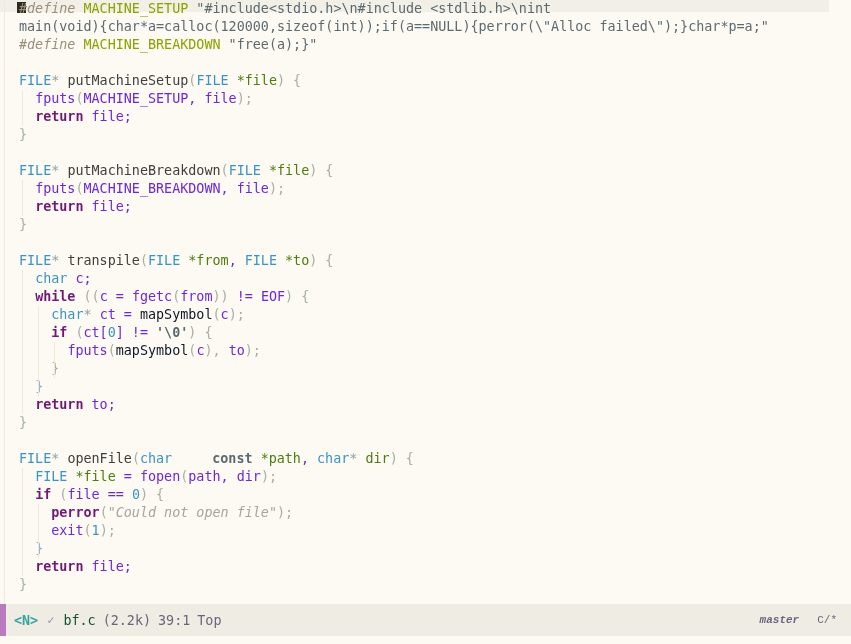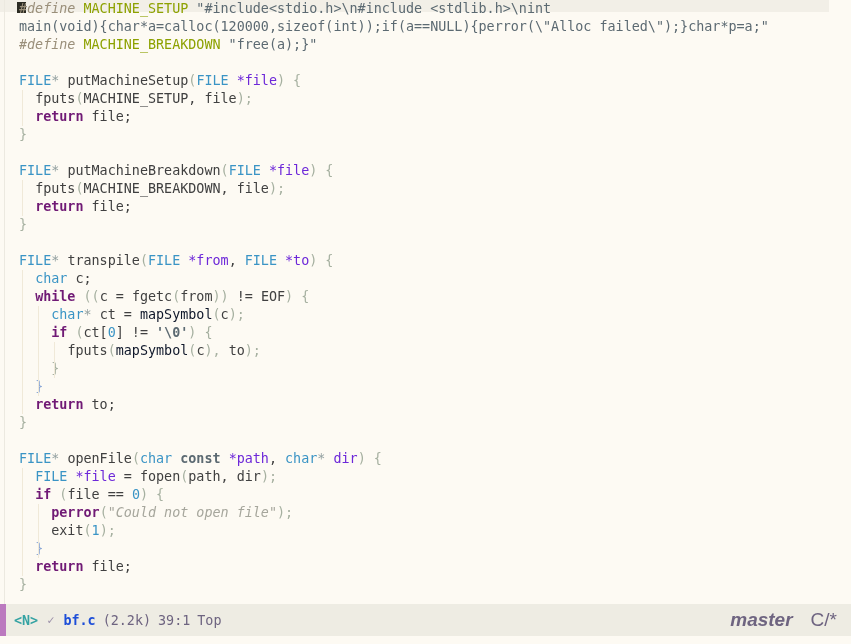--- a/index.html
+++ b/index.html
@@ -87,28 +87,28 @@
     width: 9px; height: 11px;
     background: #2b2b23;
   }
 
   
   .t-prep     { color: #9a8f7a; font-style: italic; }  
   .t-macro    { color: #8da101; }                      
   .t-str      { color: #5c6a72; }                      
   .t-type     { color: #3a94c5; }                      
   .t-func     { color: #404040; }                      
-  .t-param    { color: #6d28d9; }                      
+  .t-param    { color: #4d7c0f; }                      
   .t-punct    { color: #a6b0a0; }                      
   .t-kw       { color: #701a75; font-weight: bold; }   
-  .t-ident    { color: #404040; }
+  .t-ident    { color: #6d28d9; }
   .t-num      { color: #3a94c5; }
   .t-op       { color: #93a1a1; }
   .t-call     { color: #0f172a; }
-  .t-const    { color: #5c6a72; font-weight: bold; }
+  .t-const    { color: #5c6a72; font-weight: bold; margin-left: 32px; }
   .t-esc      { color: #5c6a72; font-weight: bold; }
   .t-comment  { color: #a6a69c; font-style: italic; }
   .t-brace    { color: #8ba7d6; }
 
   
   .statusline {
     position: absolute;
     left: 0; top: 604px;
     width: 851px; height: 32px;
     background: #eeece3;
@@ -124,32 +124,32 @@
     left: 14px; top: 0;
     height: 32px;
     display: flex;
     align-items: center;
     gap: 7px;
     font-family: "DejaVu Sans Mono", monospace;
     font-size: 13.4px;
   }
   .st-mode { color: #35a3a3; font-weight: bold; }
   .st-check { color: #9b8fa8; font-size: 12px; padding: 0 2px; }
-  .st-file { color: #1d4ed8; font-weight: bold; }
+  .st-file { color: #14532d; font-weight: normal; }
   .st-meta { color: #6e6480; text-align: center; }
 
   .status-right {
     position: absolute;
     right: 14px; top: 0;
     height: 32px;
     display: flex;
     align-items: center;
     gap: 18px;
-    font-family: Liberation Sans, sans-serif;
-    font-size: 19px;
+    font-family: Liberation Mono, monospace;
+    font-size: 11px;
     color: #6e6480;
   }
   .st-branch { font-style: italic; font-weight: bold; }
   .st-ftype  { }
 
   
   .cmdline {
     position: absolute;
     left: 0; top: 636px;
     width: 851px; height: 8px;

